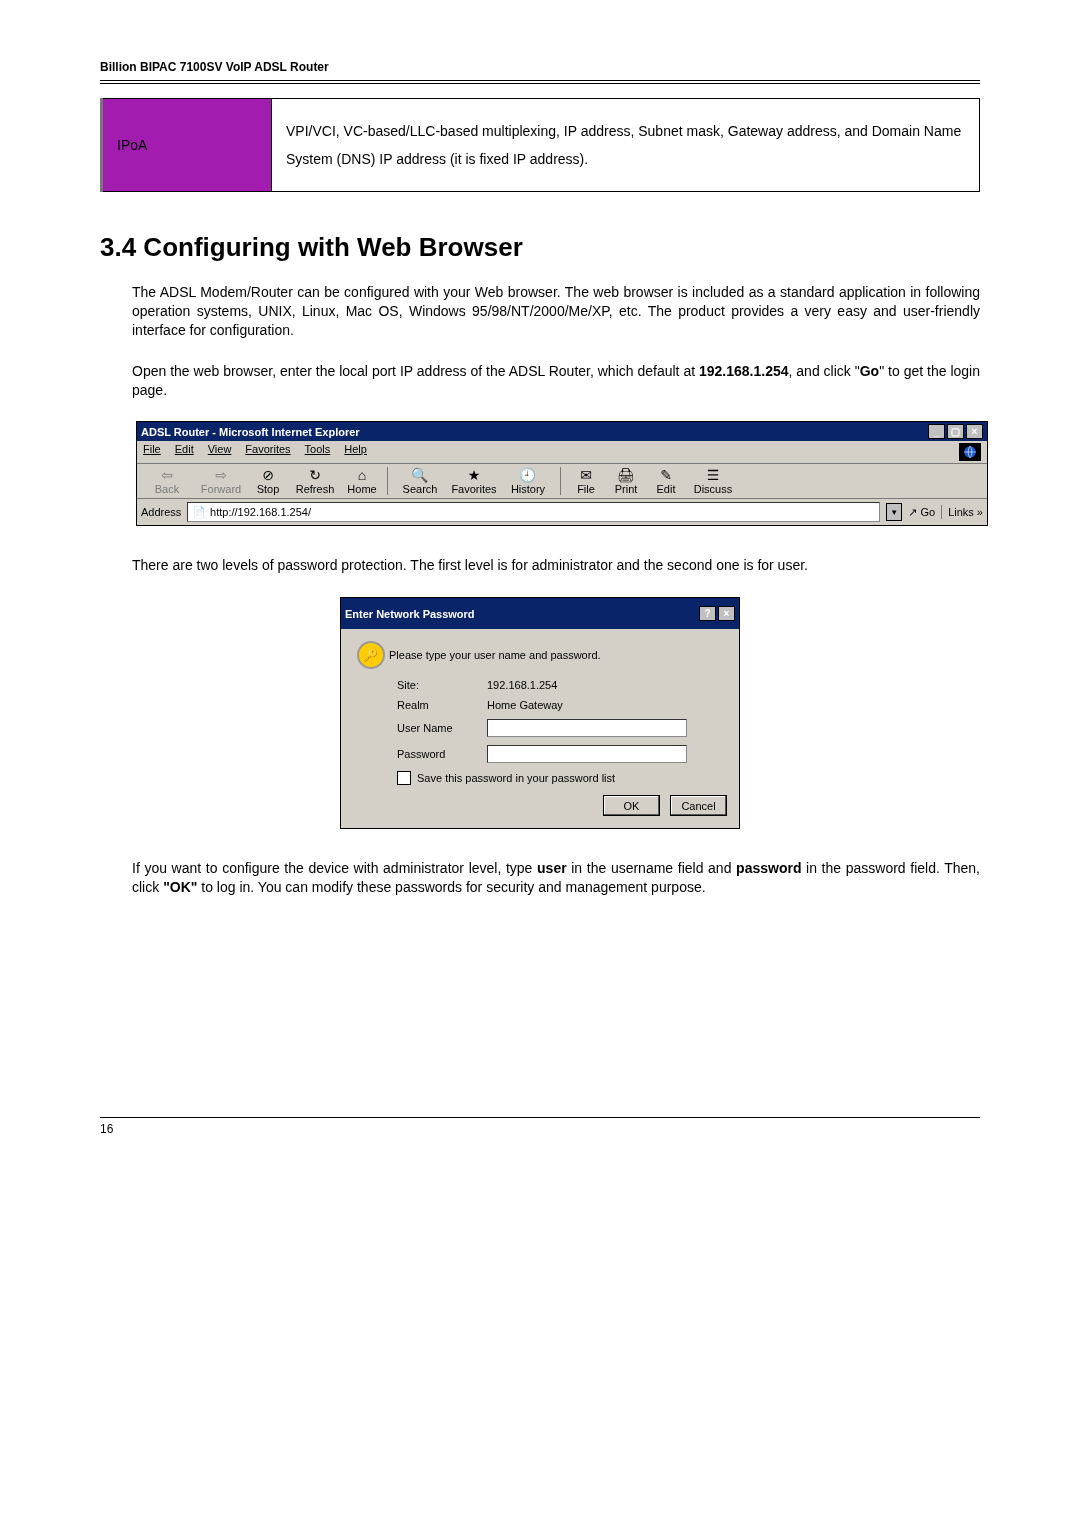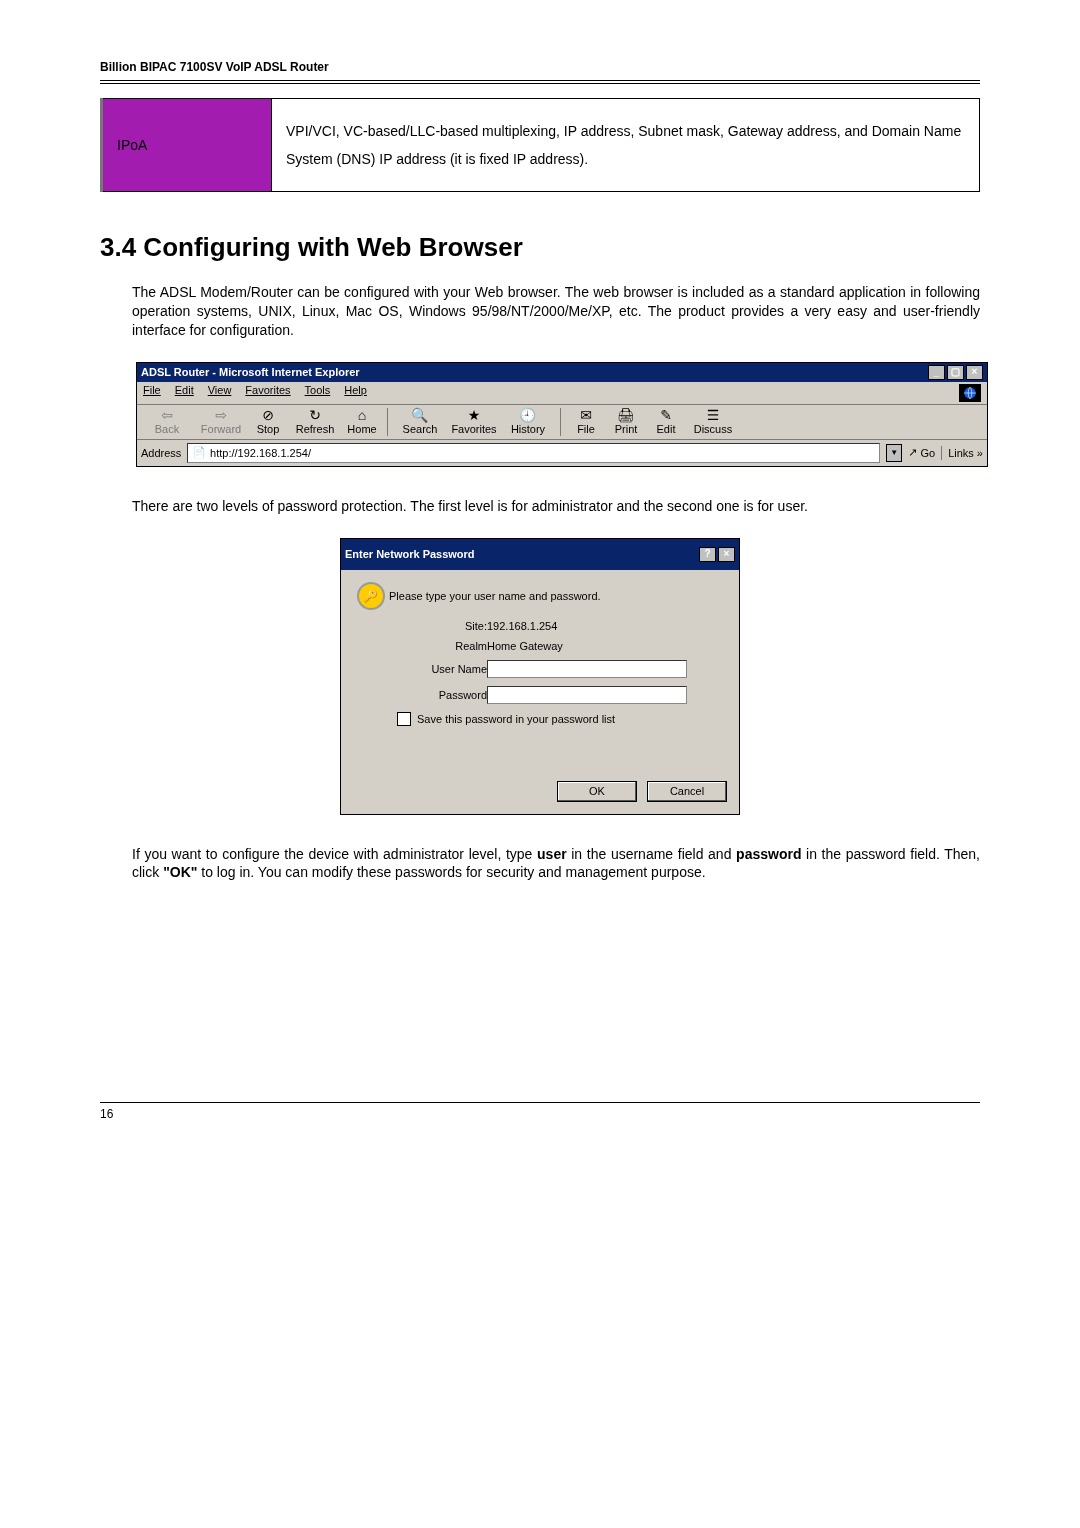--- a/index.html
+++ b/index.html
@@ -147,42 +147,41 @@
     .dlg-body { padding: 12px 12px 12px 12px; }
     .dlg-row { display: flex; align-items: center; margin-bottom: 10px; }
     .dlg-icon { width: 36px; display:flex; justify-content:center; }
     .dlg-keycircle {
       width:24px;height:24px;border-radius:50%;
       background:#ffcc00;border:2px solid #999;
       display:flex;align-items:center;justify-content:center;
       font-size:12px;
     }
     .dlg-fields { padding-left: 44px; }
-    .dlg-field { display:flex; align-items:center; margin-bottom: 8px; text-align: right; }
+    .dlg-field { display:flex; align-items:center; margin-bottom: 8px; }
     .dlg-label { width: 90px; }
     .dlg-input {
       width: 200px; height: 18px;
       background: #fff;
       border: 1px inset #888;
       padding: 0 4px;
       box-sizing: border-box;
     }
     .dlg-check { display:flex; align-items:center; gap:6px; }
     .chk {
       width:12px; height:12px; background:#fff; border:1px solid #000;
     }
     .dlg-btns { display:flex; justify-content:flex-end; gap:10px; padding-top:10px; }
     .dlg-btn {
-      width: 80px; height: 21px;
+      width: 57px; height: 21px;
       background: #d4d0c8;
       border: 1px solid #000;
       box-shadow: inset -1px -1px 0 #555, inset 1px 1px 0 #fff;
       text-align: center;
       font-size: 11px;
-      margin-top: 45px;
     }
     .footer-rule {
       border: none;
       border-top: 1px solid #000;
       margin-top: 220px;
       margin-bottom: 4px;
     }
     .page-num { font-size: 12px; }
     .ws-brand {
       width: 22px; height: 18px;
@@ -204,20 +203,23 @@
       <td class="label">IPoA</td>
       <td>VPI/VCI, VC-based/LLC-based multiplexing, IP address, Subnet mask, Gateway address, and Domain Name System (DNS) IP address (it is fixed IP address).</td>
     </tr>
   </tbody>
     </table>
 
   <h2 class="section-title">3.4 Configuring with Web Browser</h2>
 
   <div class="body-block">The ADSL Modem/Router can be configured with your Web browser.  The web browser is included as a standard application in following operation systems, UNIX, Linux, Mac OS, Windows 95/98/NT/2000/Me/XP, etc. The product provides a very easy and user-friendly interface for configuration.</div>
 
+  <div class="body-block">
+    <span>Open the web browser, enter the local port IP address of the ADSL Router, which default at </span><b>192.168.1.254</b><span>, and click "</span><b>Go</b><span>" to get the login page.</span>
+  </div>
 
   <div class="figure1-wrap">
     <div class="ie-window">
       <div class="ie-title">
         <span>ADSL Router - Microsoft Internet Explorer</span>
         <span class="ie-title-btns">
           <span class="window-btn">_</span>
           <span class="window-btn">▢</span>
           <span class="window-btn">×</span>
         </span>

